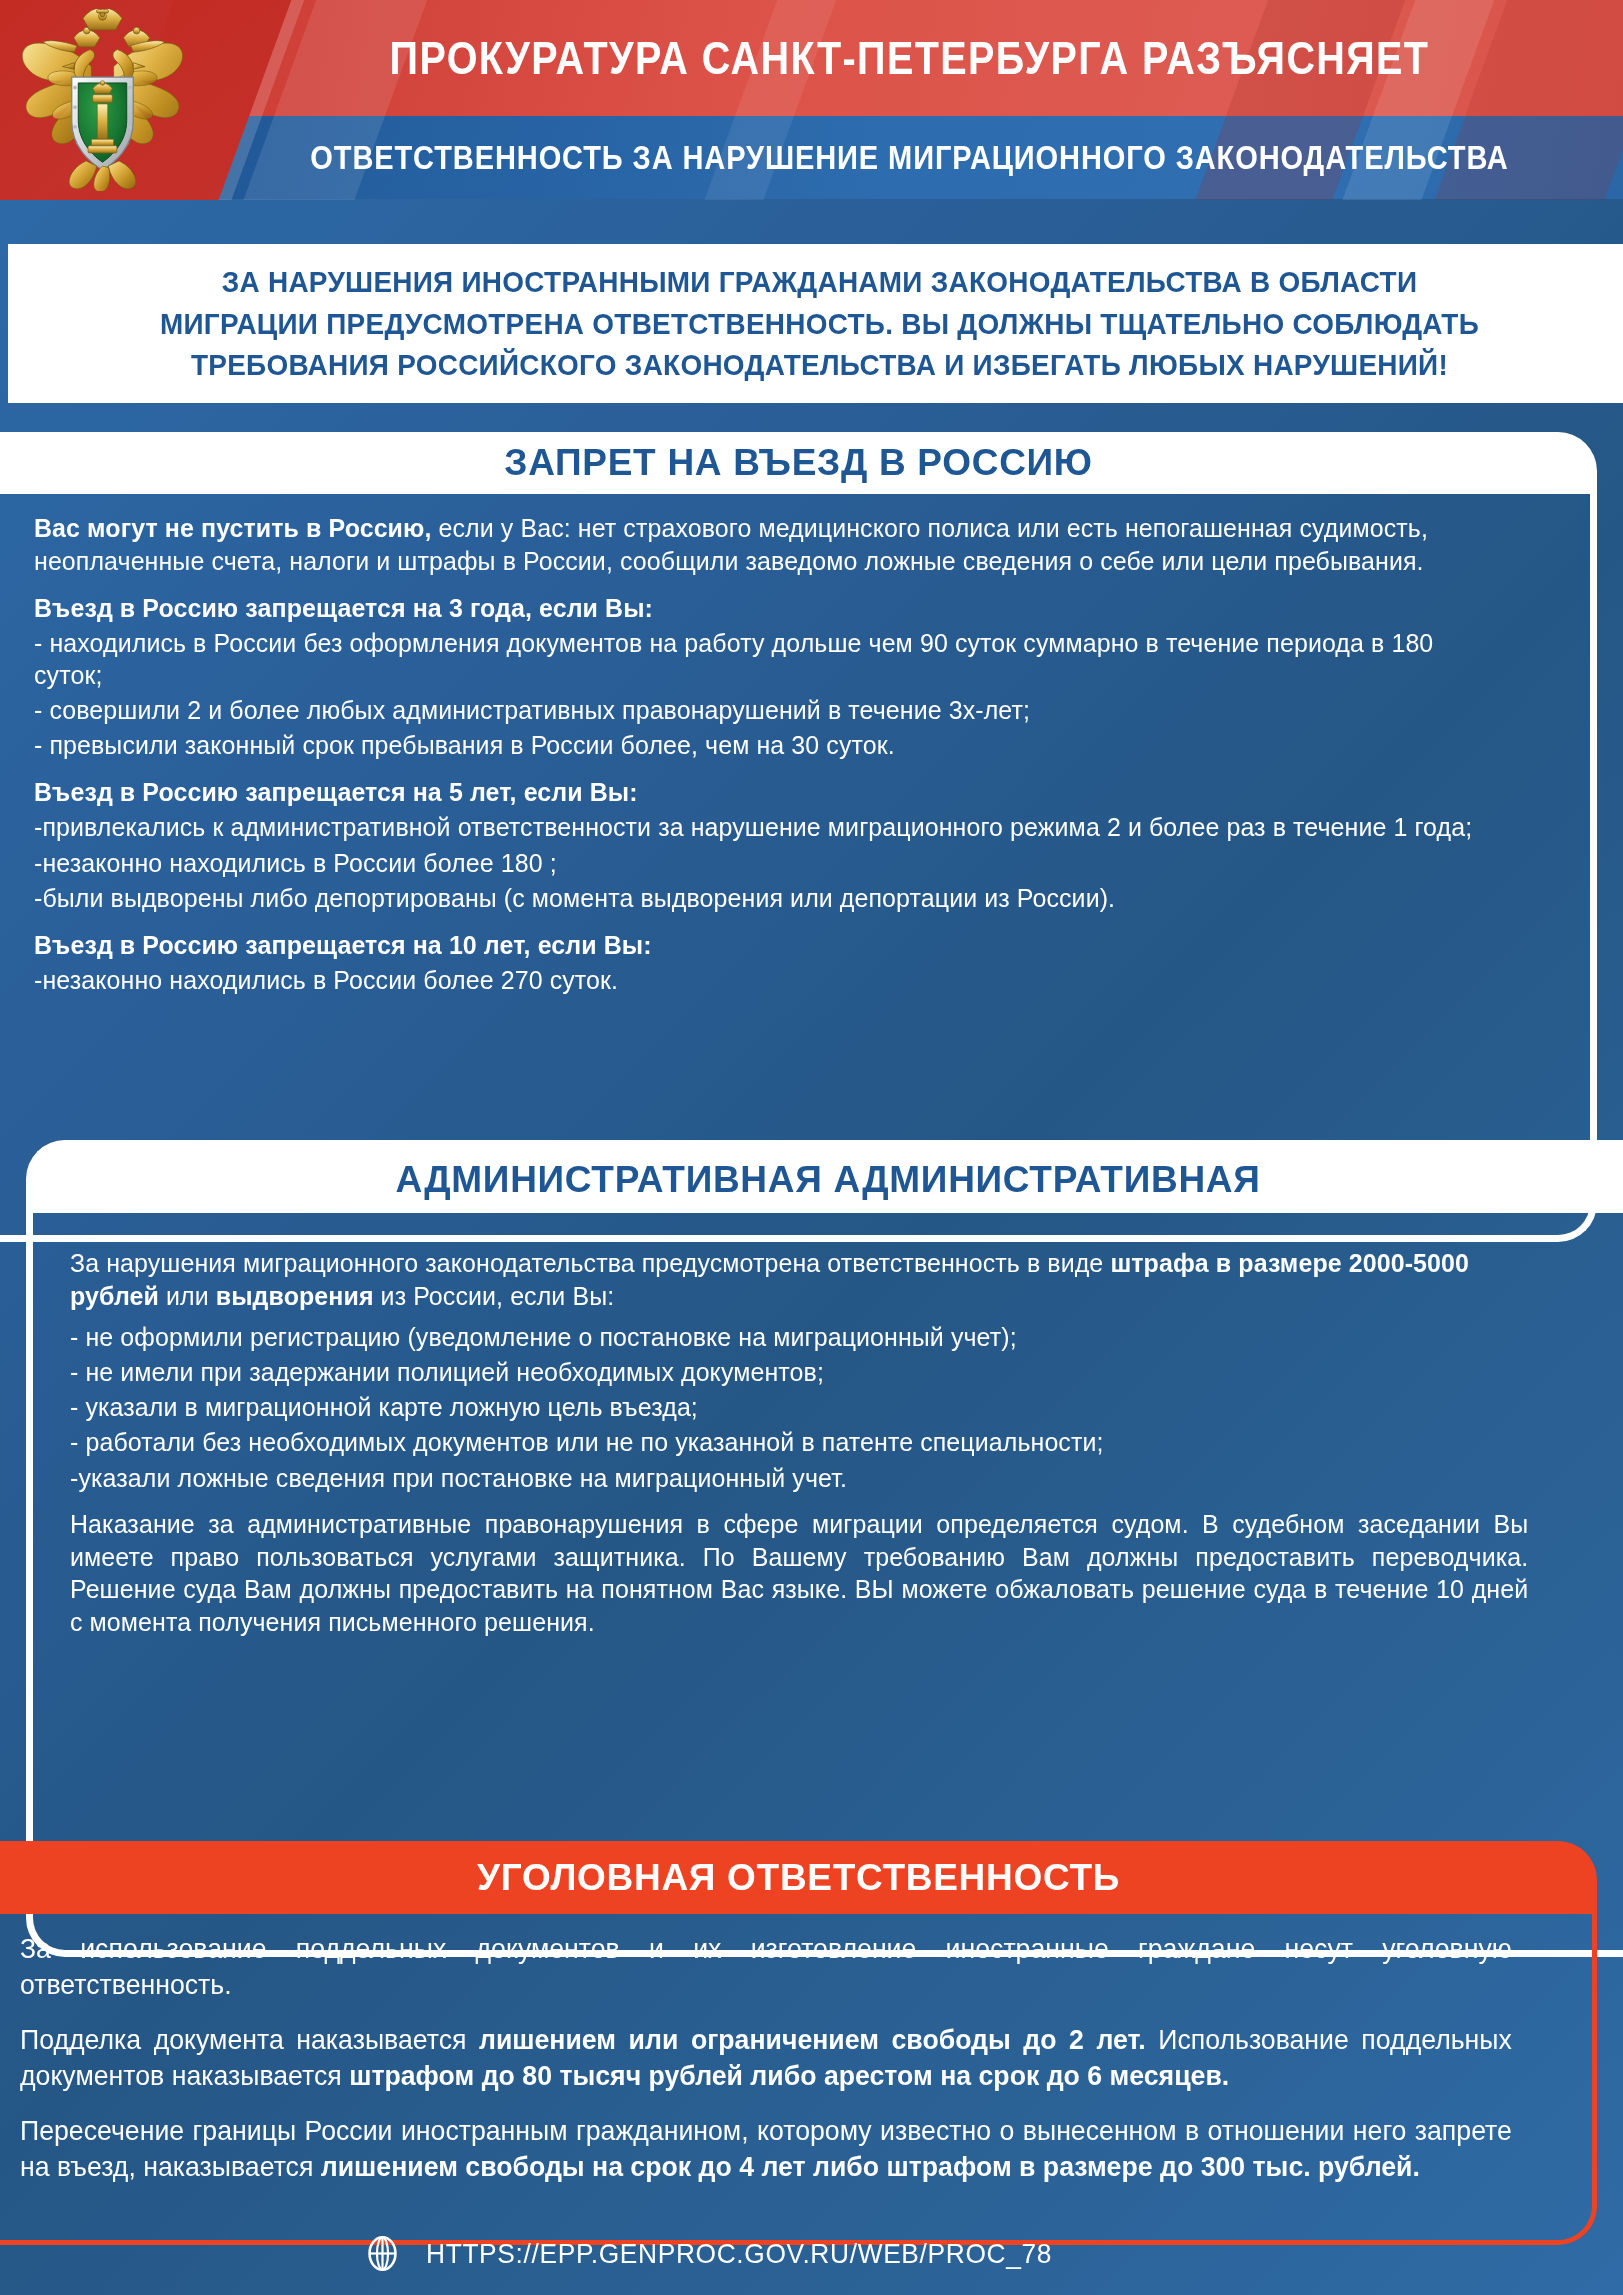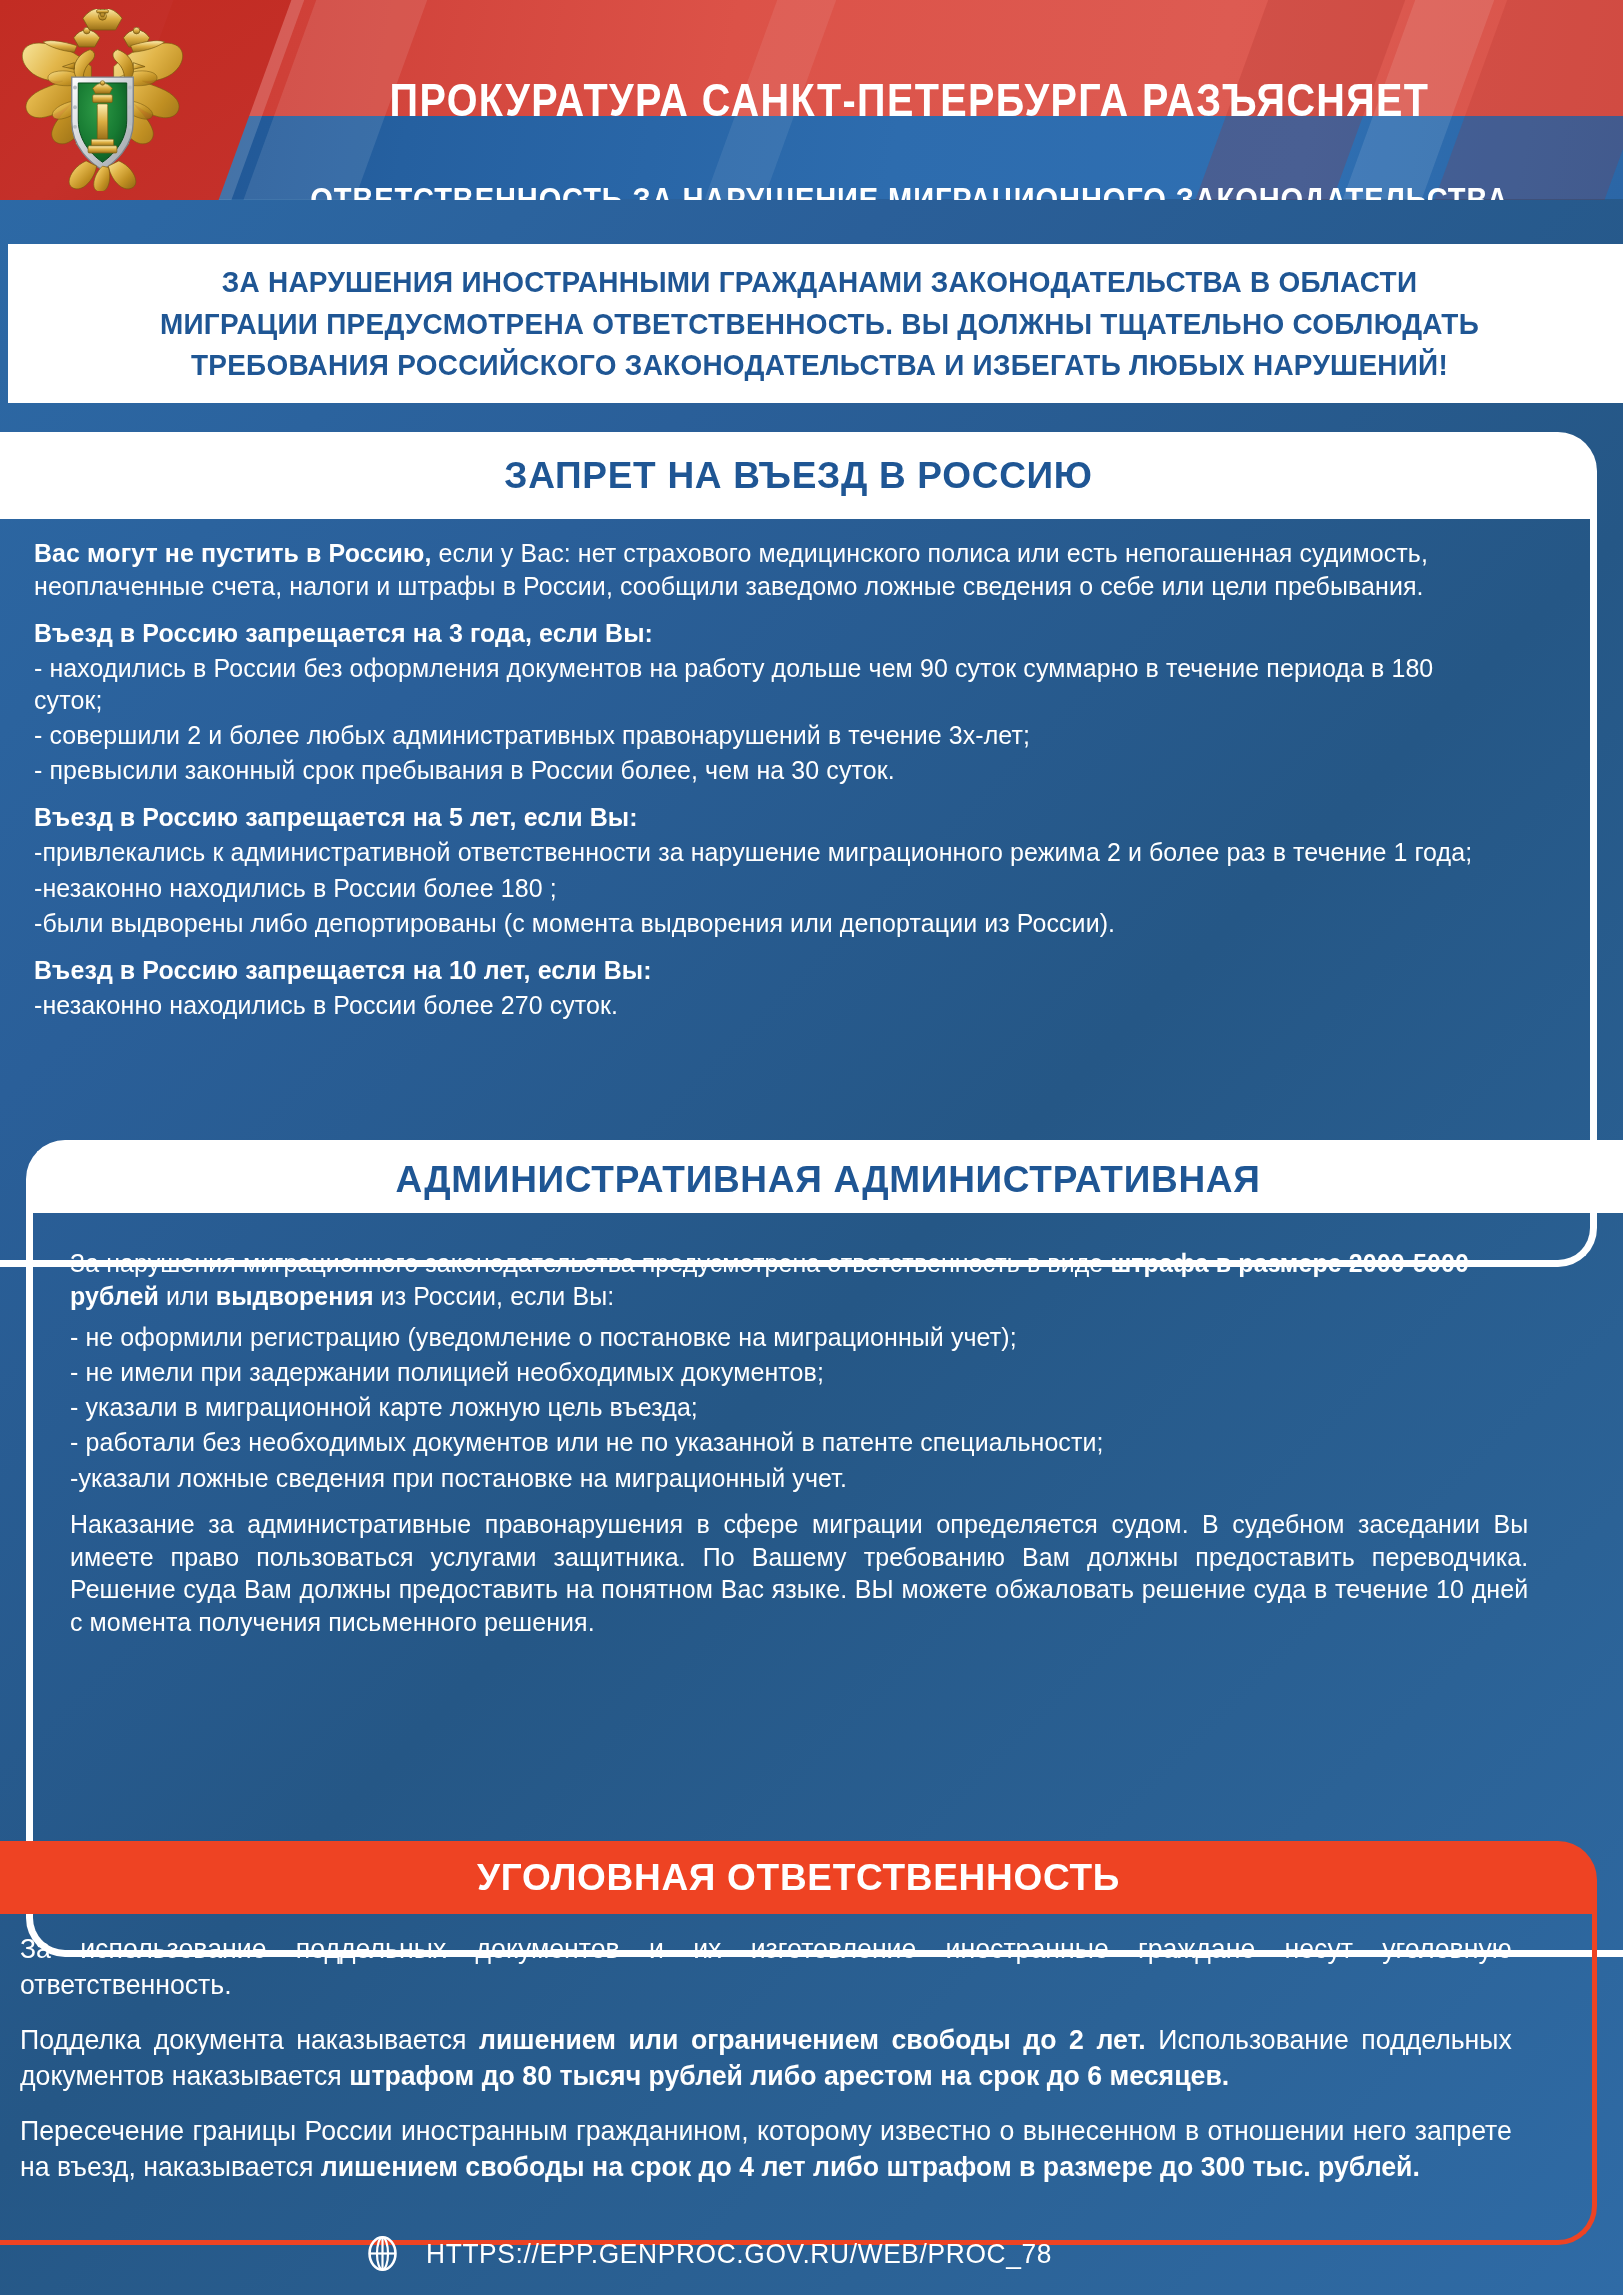--- a/index.html
+++ b/index.html
@@ -75,21 +75,20 @@
     z-index: 6;
   }
 
   .header-titles {
     position: absolute;
     left: 196px; top: 0;
     width: 1427px; height: 200px;
     z-index: 5;
     display: flex;
     flex-direction: column;
-    margin-top: 42px;
   }
   .title-main {
     height: 116px;
     display: flex; align-items: center; justify-content: center;
     color: #ffffff;
     font-size: 46px;
     font-weight: bold;
     letter-spacing: 1.6px;
     transform: scaleX(0.86);
     white-space: nowrap;
@@ -145,21 +144,21 @@
     color: #ffffff;
     box-sizing: border-box;
   }
 
   
   .card-ban {
     left: 0; top: 432px;
     width: 1597px; height: 661px;
   }
   .card-ban .card-head {
-    height: 87px;
+    height: 62px;
     border-top-right-radius: 39px;
     font-size: 37px;
   }
   .card-ban .card-body {
     height: 748px;
     border-right: 7.2px solid #ffffff;
     border-bottom: 7.2px solid #ffffff;
     border-bottom-right-radius: 39px;
     padding: 18.3px 38px 0 34px;
   }

